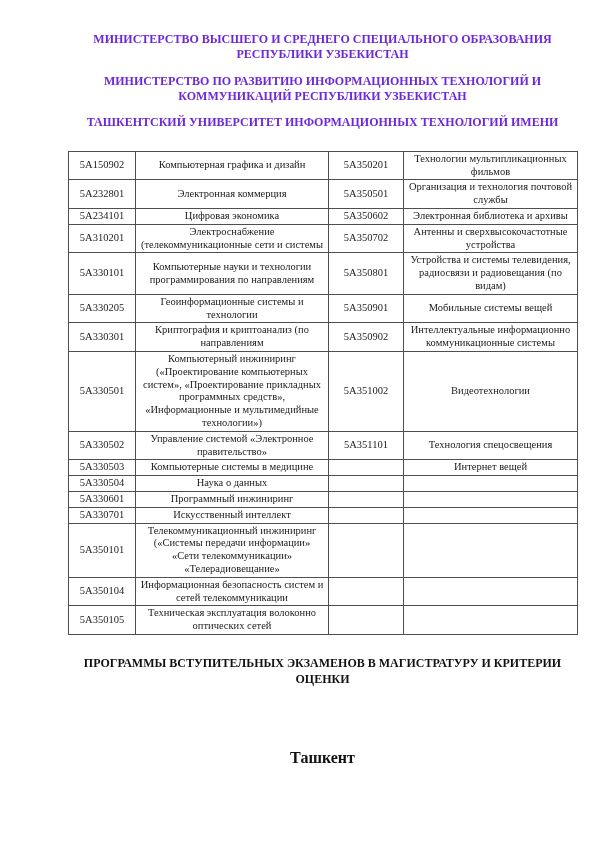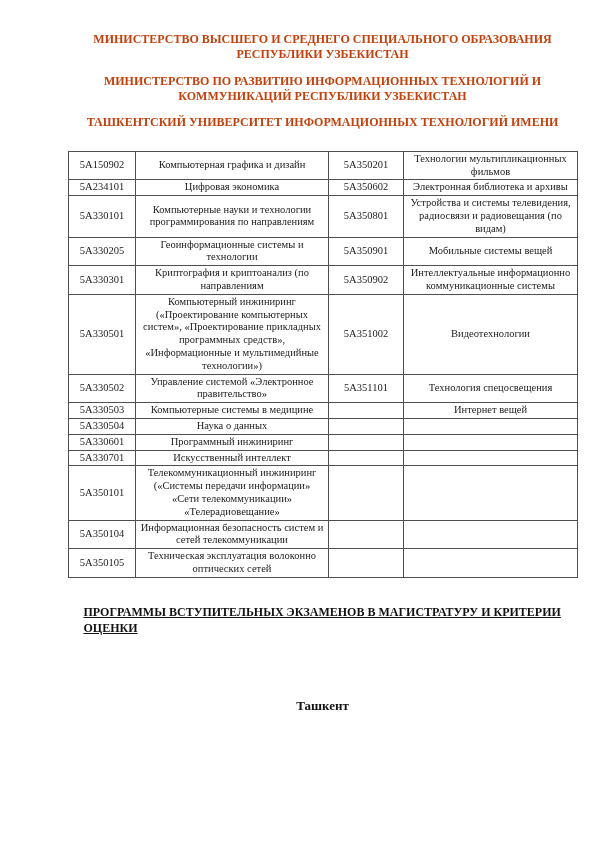--- a/index.html
+++ b/index.html
@@ -11,21 +11,21 @@
     overflow: hidden;
   }
   .content { margin-left: 68px; width: 509px; }
   .doc-header { padding-top: 32px; }
   .doc-header p {
     text-align: center;
     font-weight: bold;
     font-size: 12px;
     line-height: 1.28;
     margin: 0 auto 11px auto;
-    color: #c2410c;
+    color: #6d28d9;
   }
   .doc-header p.line-1 { max-width: 460px; }
   .doc-header p.line-2 { max-width: 440px; }
   .doc-header p.line-3 { max-width: 509px; margin-bottom: 12px; }
   table.spec-table {
     border-collapse: collapse;
     table-layout: fixed;
     width: 509px;
     margin-top: 20px;
   }
@@ -33,32 +33,32 @@
     border: 1px solid #4f4f4f;
     text-align: center;
     vertical-align: middle;
     font-size: 10.5px;
     line-height: 1.22;
     padding: 1px 3px;
     color: #1c1c1c;
     word-wrap: break-word;
   }
   .footer-heading {
+    text-align: center;
     font-weight: bold;
     font-size: 12px;
     line-height: 1.35;
-    margin: 26px auto 0 auto;
+    margin: 20px auto 0 auto;
     max-width: 478px;
     color: #121212;
-    text-decoration: underline;
   }
   .city {
     text-align: center;
     font-weight: bold;
-    font-size: 13px;
+    font-size: 16px;
     margin: 62px 0 0 0;
     color: #121212;
   }
 </style>
 </head>
 <body>
 
 <div class="content">
 
   <div class="doc-header">
@@ -75,24 +75,36 @@
       <col style="width:174px">
     </colgroup>
     <tbody>
         <tr>
           <td>5A150902</td>
           <td>Компьютерная графика и дизайн</td>
           <td>5A350201</td>
           <td>Технологии мультипликационных фильмов</td>
         </tr>
         <tr>
+          <td>5A232801</td>
+          <td>Электронная коммерция</td>
+          <td>5A350501</td>
+          <td>Организация и технология почтовой службы</td>
+        </tr>
+        <tr>
           <td>5A234101</td>
           <td>Цифровая экономика</td>
           <td>5A350602</td>
           <td>Электронная библиотека и архивы</td>
+        </tr>
+        <tr>
+          <td>5A310201</td>
+          <td>Электроснабжение (телекоммуникационные сети и системы</td>
+          <td>5A350702</td>
+          <td>Антенны и сверхвысокочастотные устройства</td>
         </tr>
         <tr>
           <td>5A330101</td>
           <td>Компьютерные науки и технологии программирования по направлениям</td>
           <td>5A350801</td>
           <td>Устройства и системы телевидения, радиосвязи и радиовещания (по видам)</td>
         </tr>
         <tr>
           <td>5A330205</td>
           <td>Геоинформационные системы и технологии</td>

